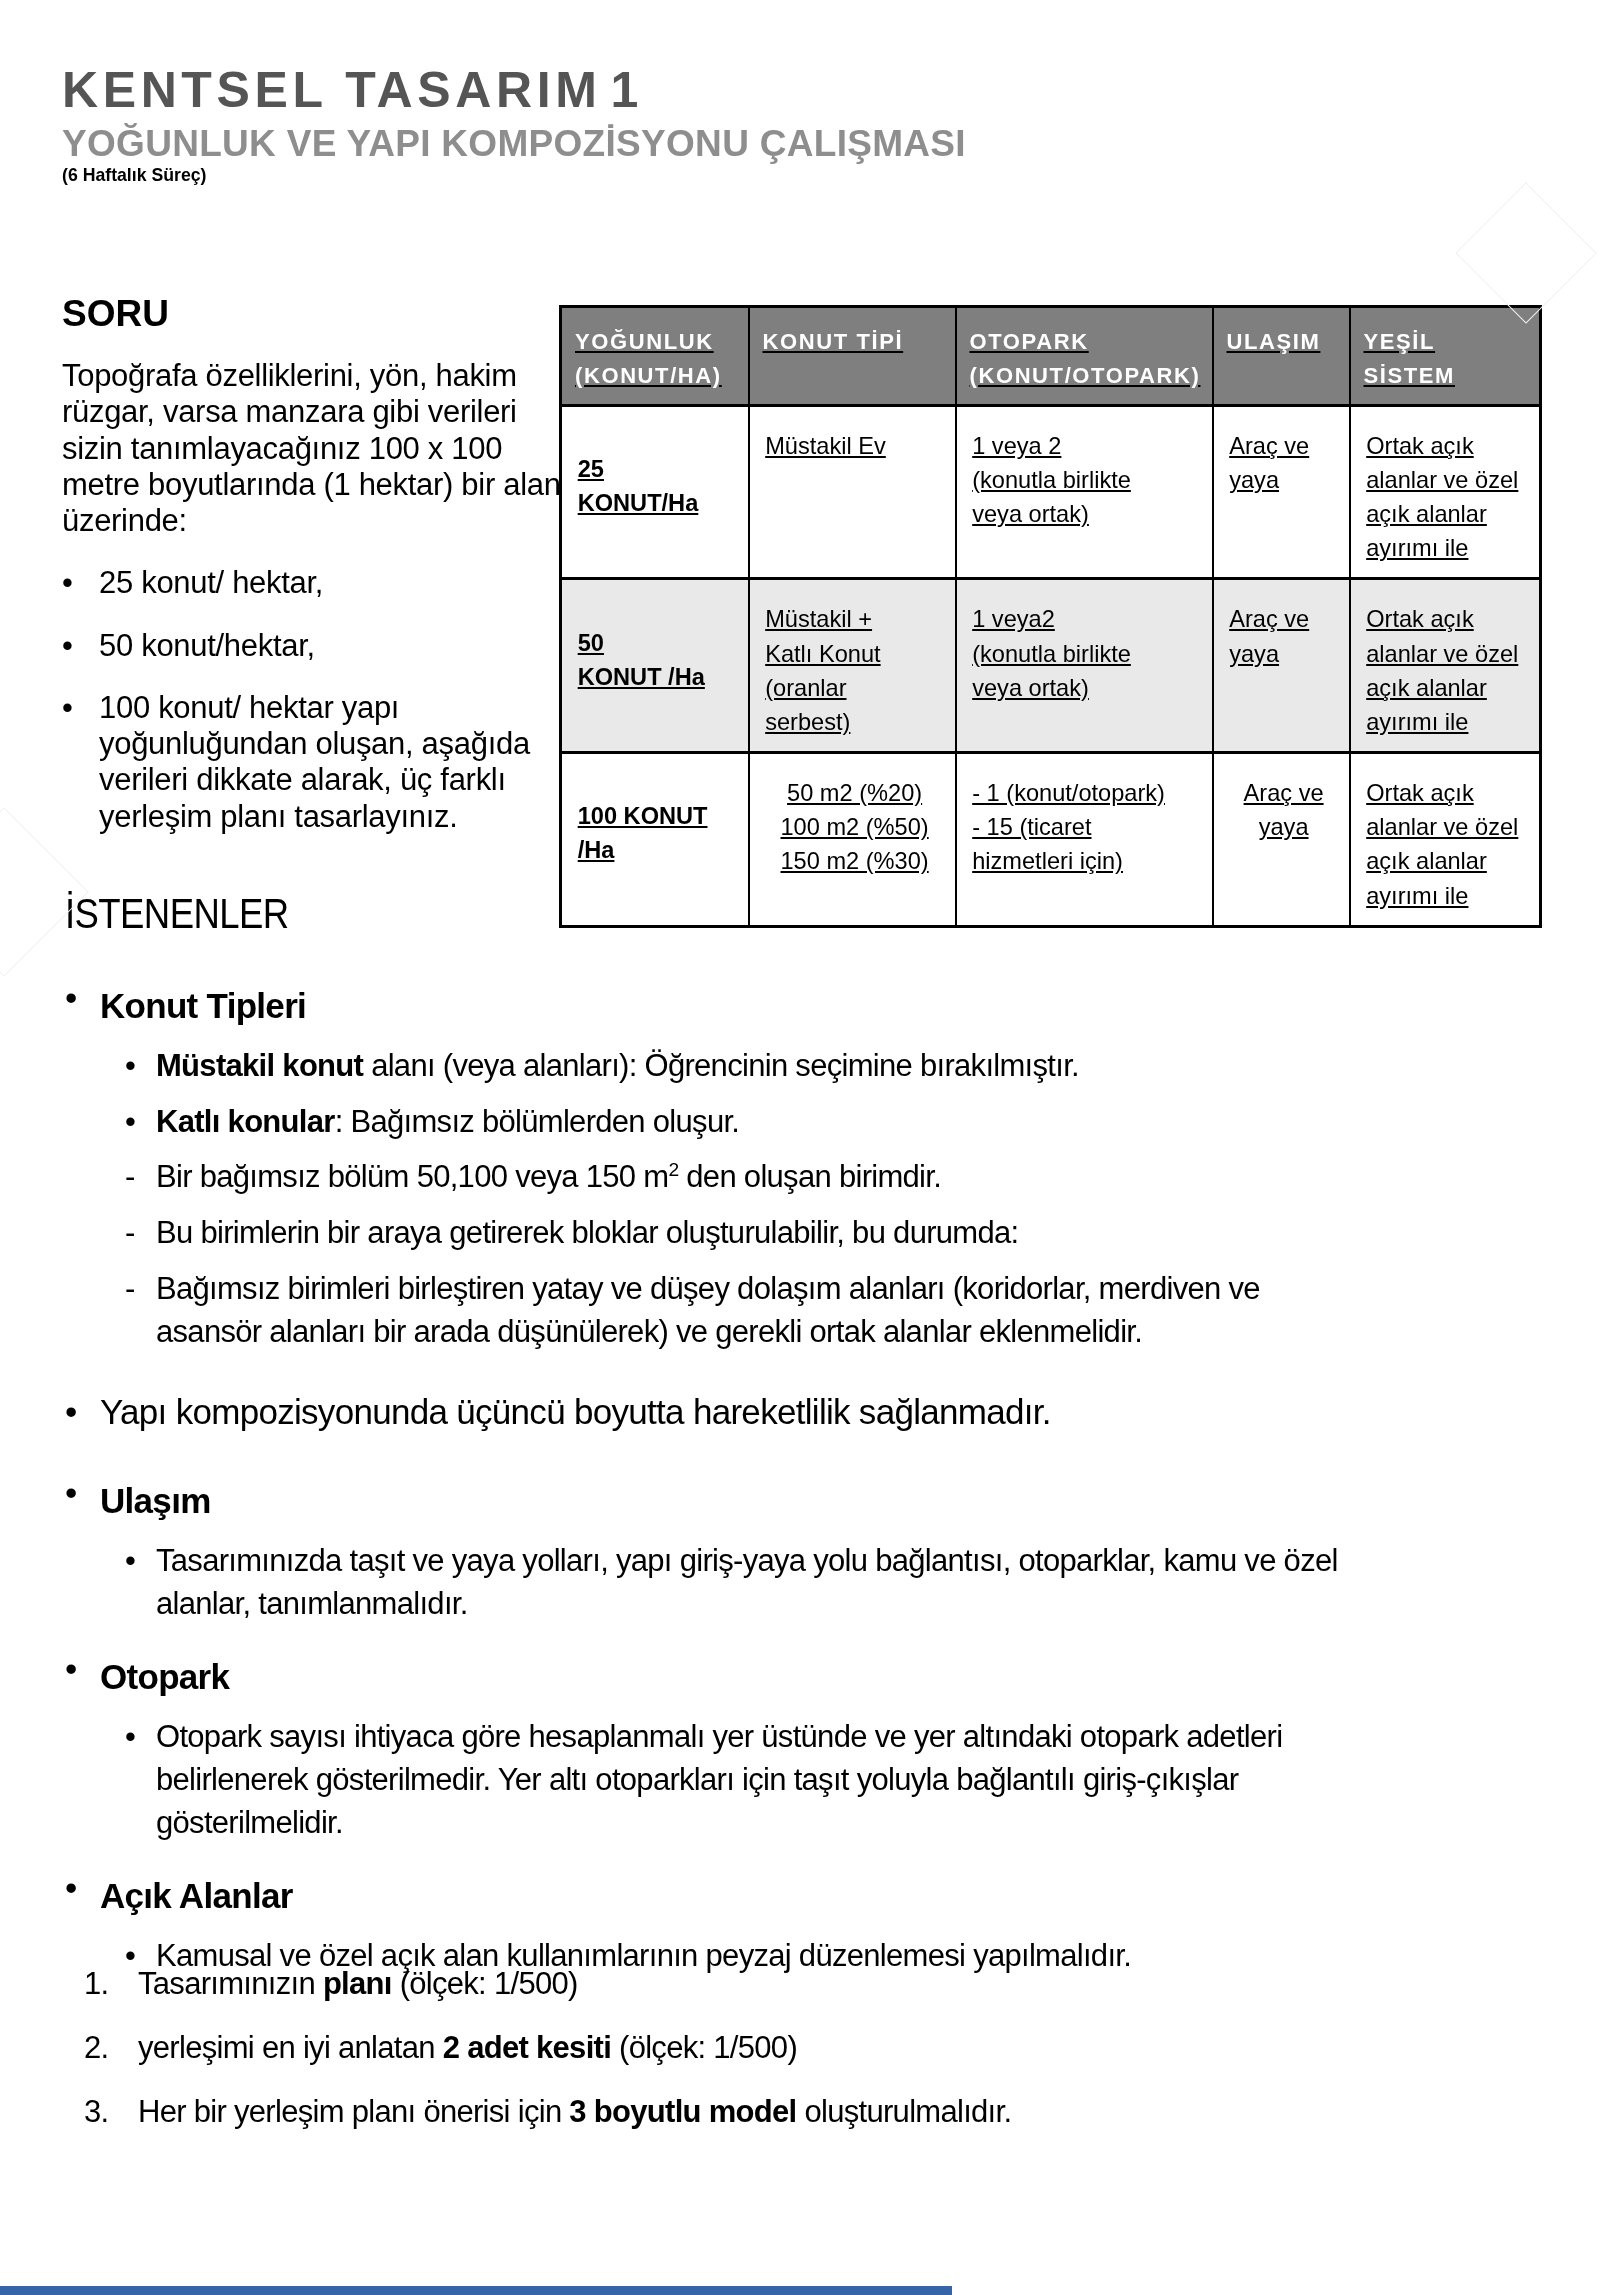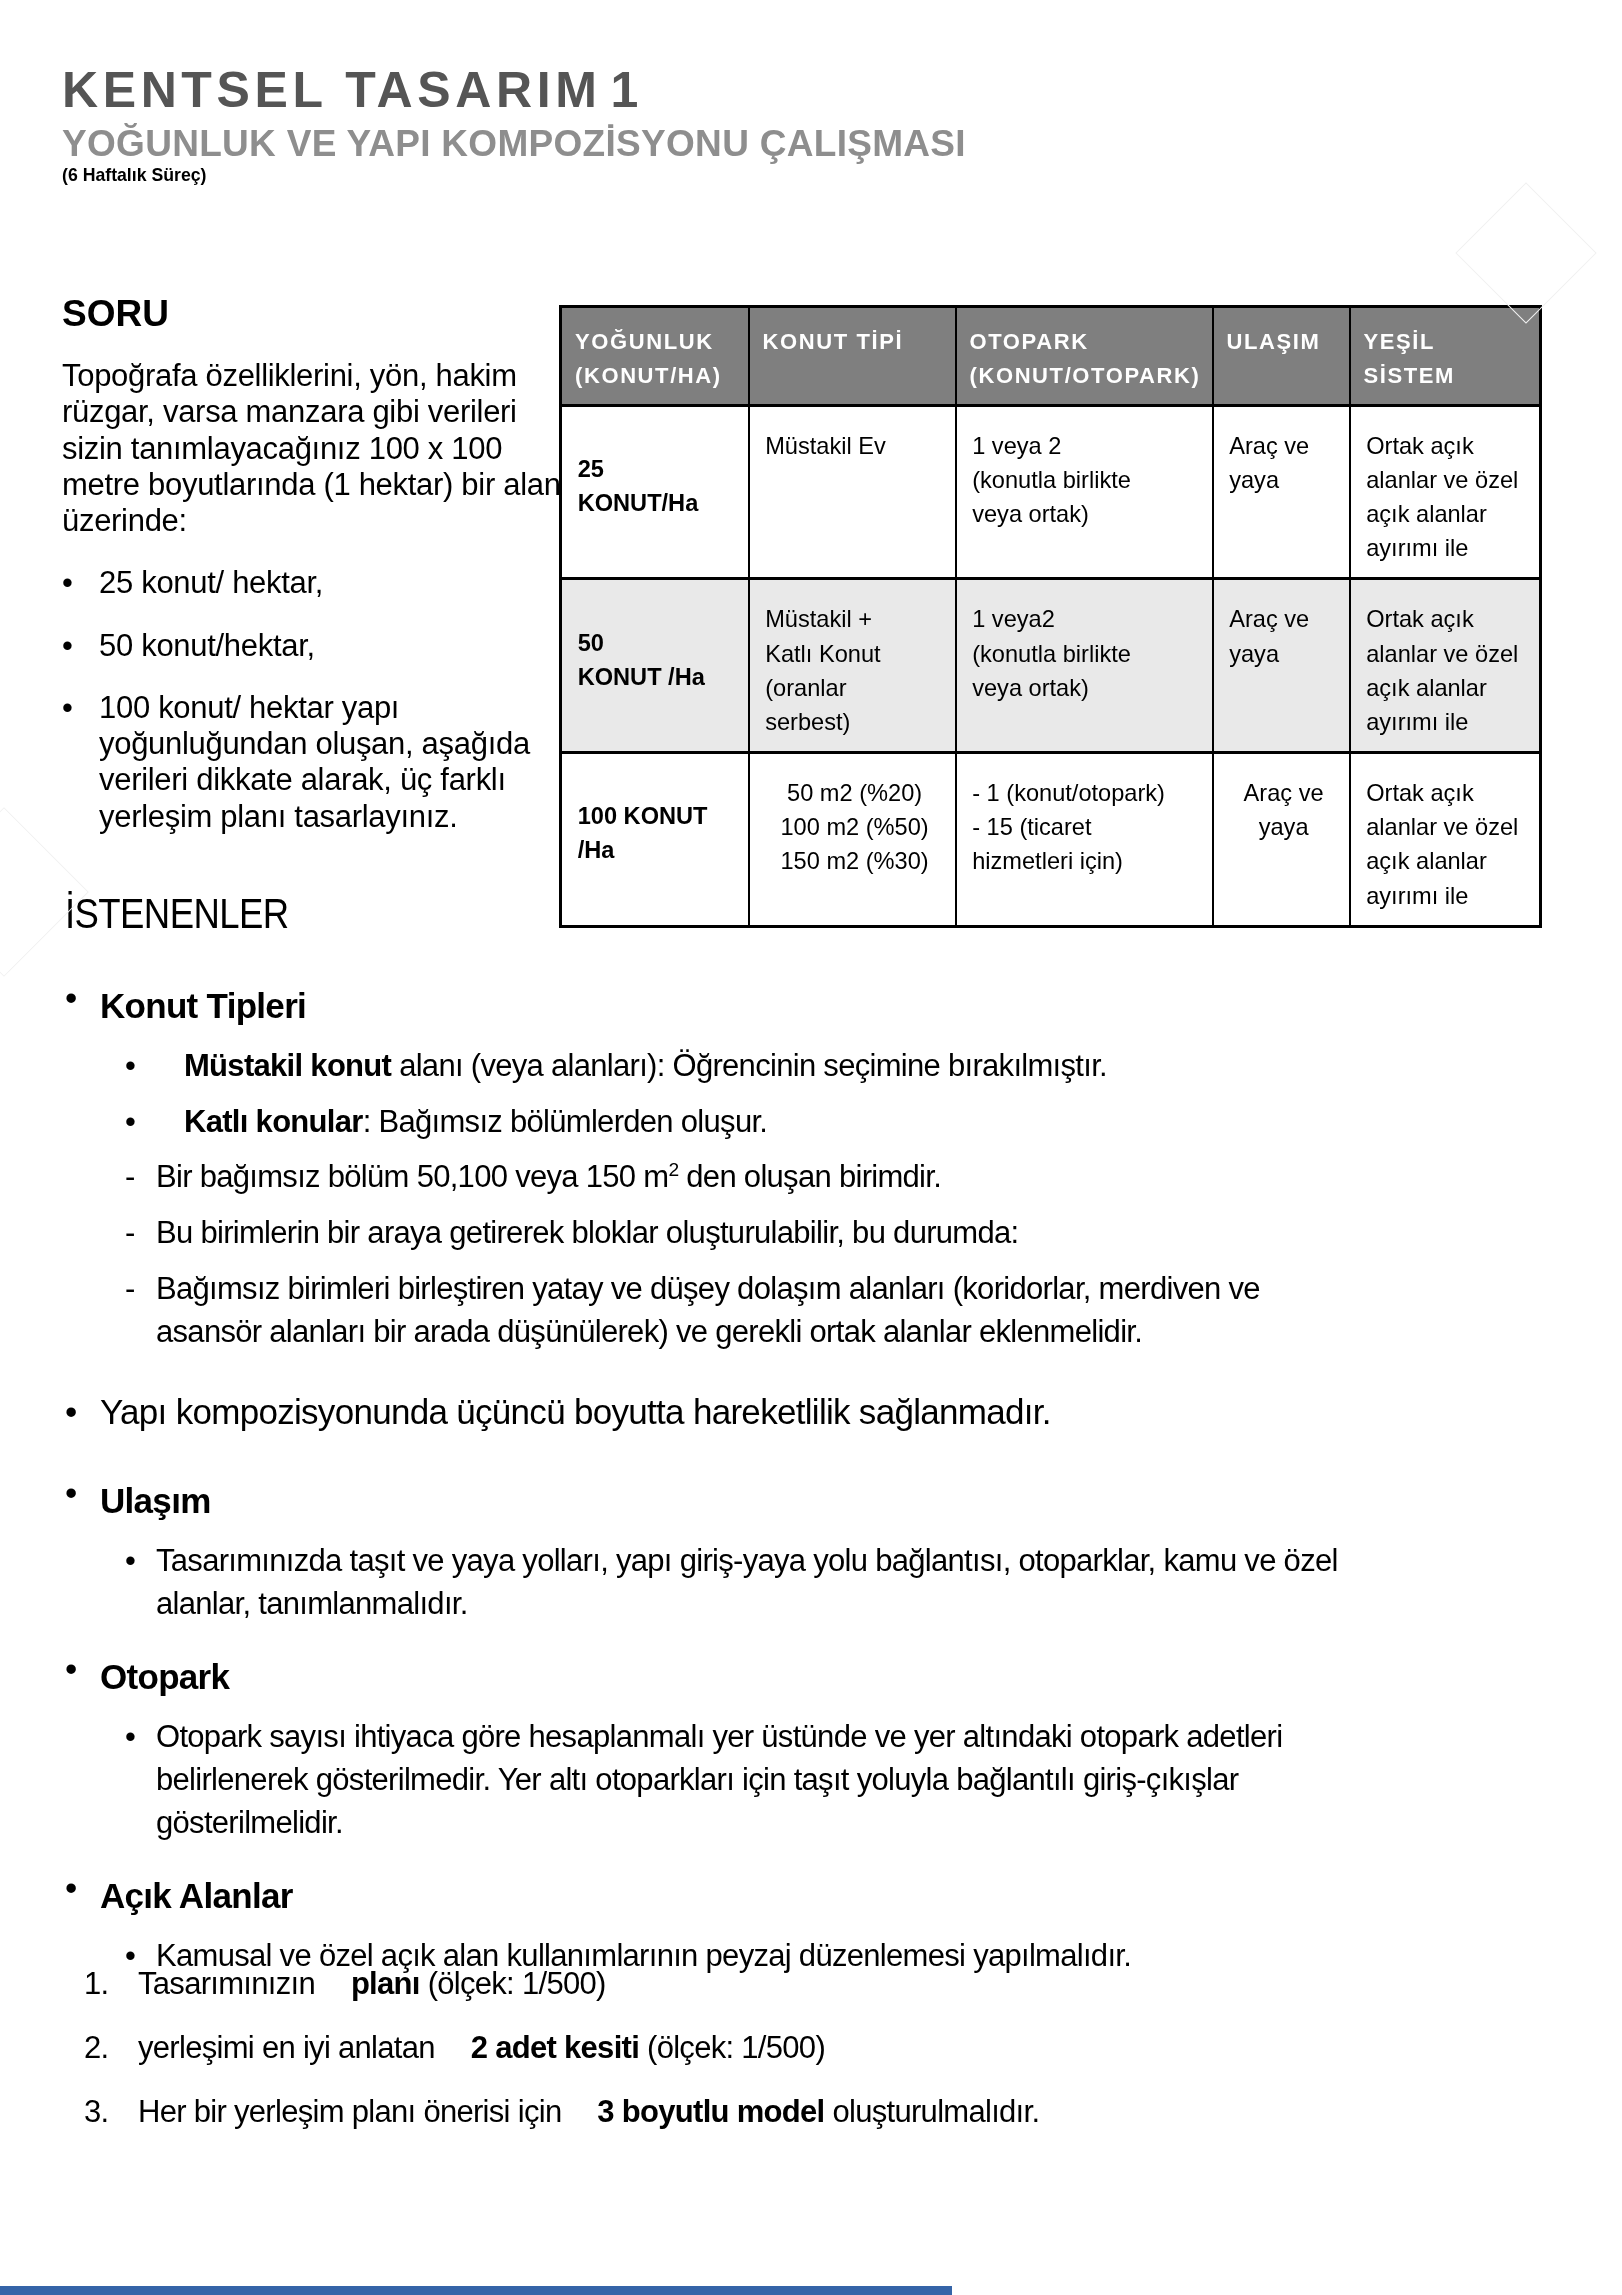--- a/index.html
+++ b/index.html
@@ -51,20 +51,21 @@
   .soru-list li { display: flex; font-size: 31px; line-height: 1.17; letter-spacing: -0.3px; margin-bottom: 26px; }
   .soru-list .marker { flex: 0 0 37px; }
 
   
   .spec-table-wrap { position: absolute; left: 559px; top: 305px; }
   table.spec-table {
     border-collapse: collapse;
     table-layout: fixed;
     width: 980px;
     border: 3.3px solid #000;
+    text-decoration: underline;
   }
   table.spec-table th {
     background: #7f7f7f;
     color: #ffffff;
     font-size: 22px;
     font-weight: bold;
     letter-spacing: 1.6px;
     text-align: left;
     vertical-align: top;
     padding: 17px 9.2px 10.5px 13px;
@@ -124,21 +125,21 @@
     left: 0;
     top: 2286px;
     width: 952px;
     height: 9.8px;
     background: #3564a8;
   }
   .wm { position: absolute; border: 1.3px solid #f1f1f1; transform: rotate(45deg); }
   .wm-tr { left: 1476px; top: 203px; width: 98px; height: 98px; }
   .wm-left { left: -56px; top: 832px; width: 118px; height: 118px; }
 
-  b, strong { font-weight: bold; margin-left: 28px; }
+  b, strong { font-weight: bold; }
 </style>
 </head>
 <body>
 
 <div class="page">
 
   <header class="doc-header">
     <h1 class="doc-title">
       <span>KENTSEL TASARIM</span><span class="title-num">1</span>
     </h1>

